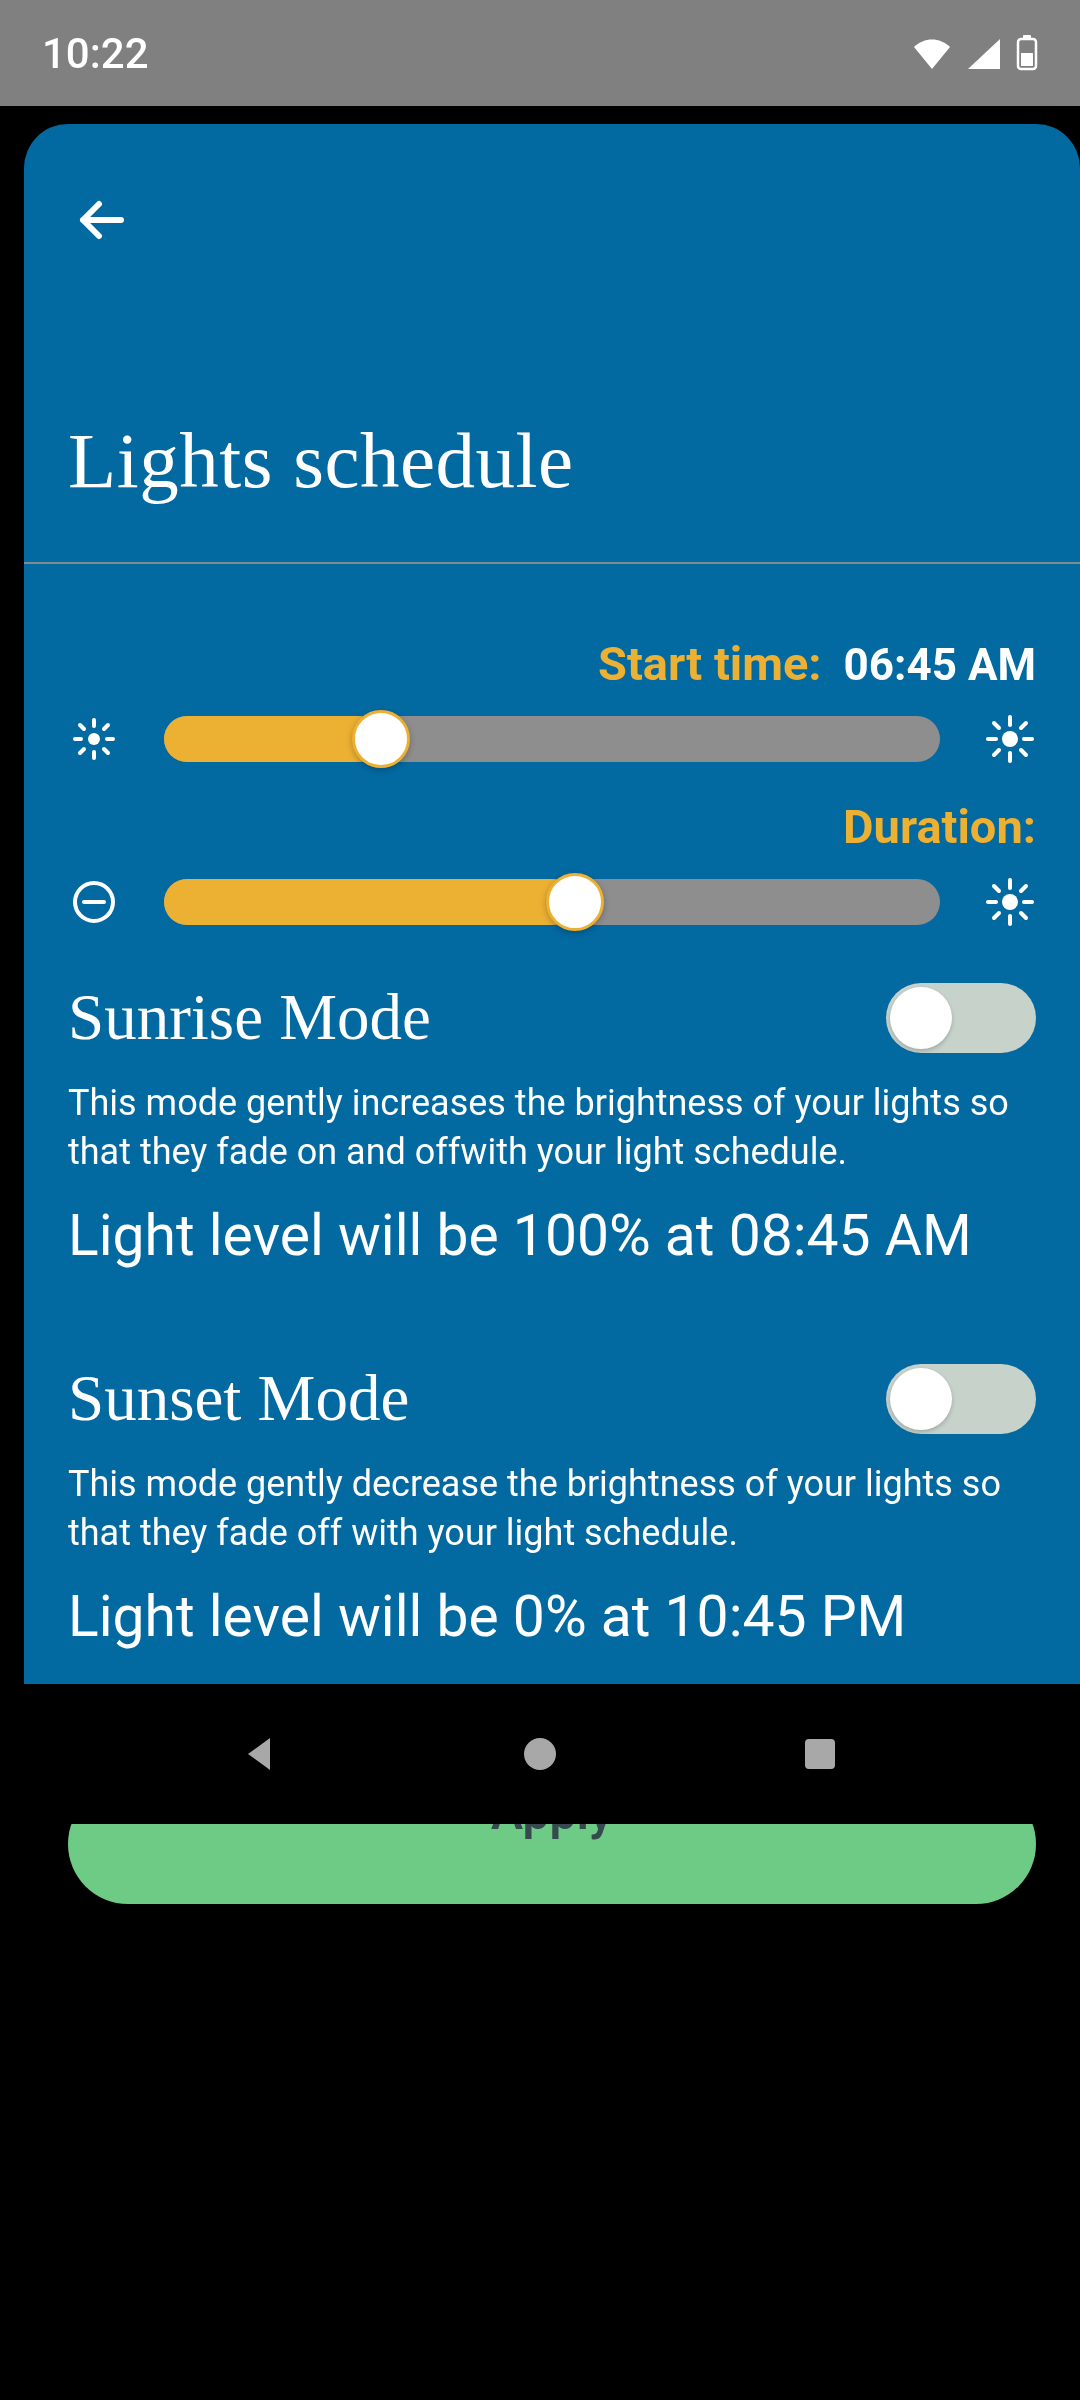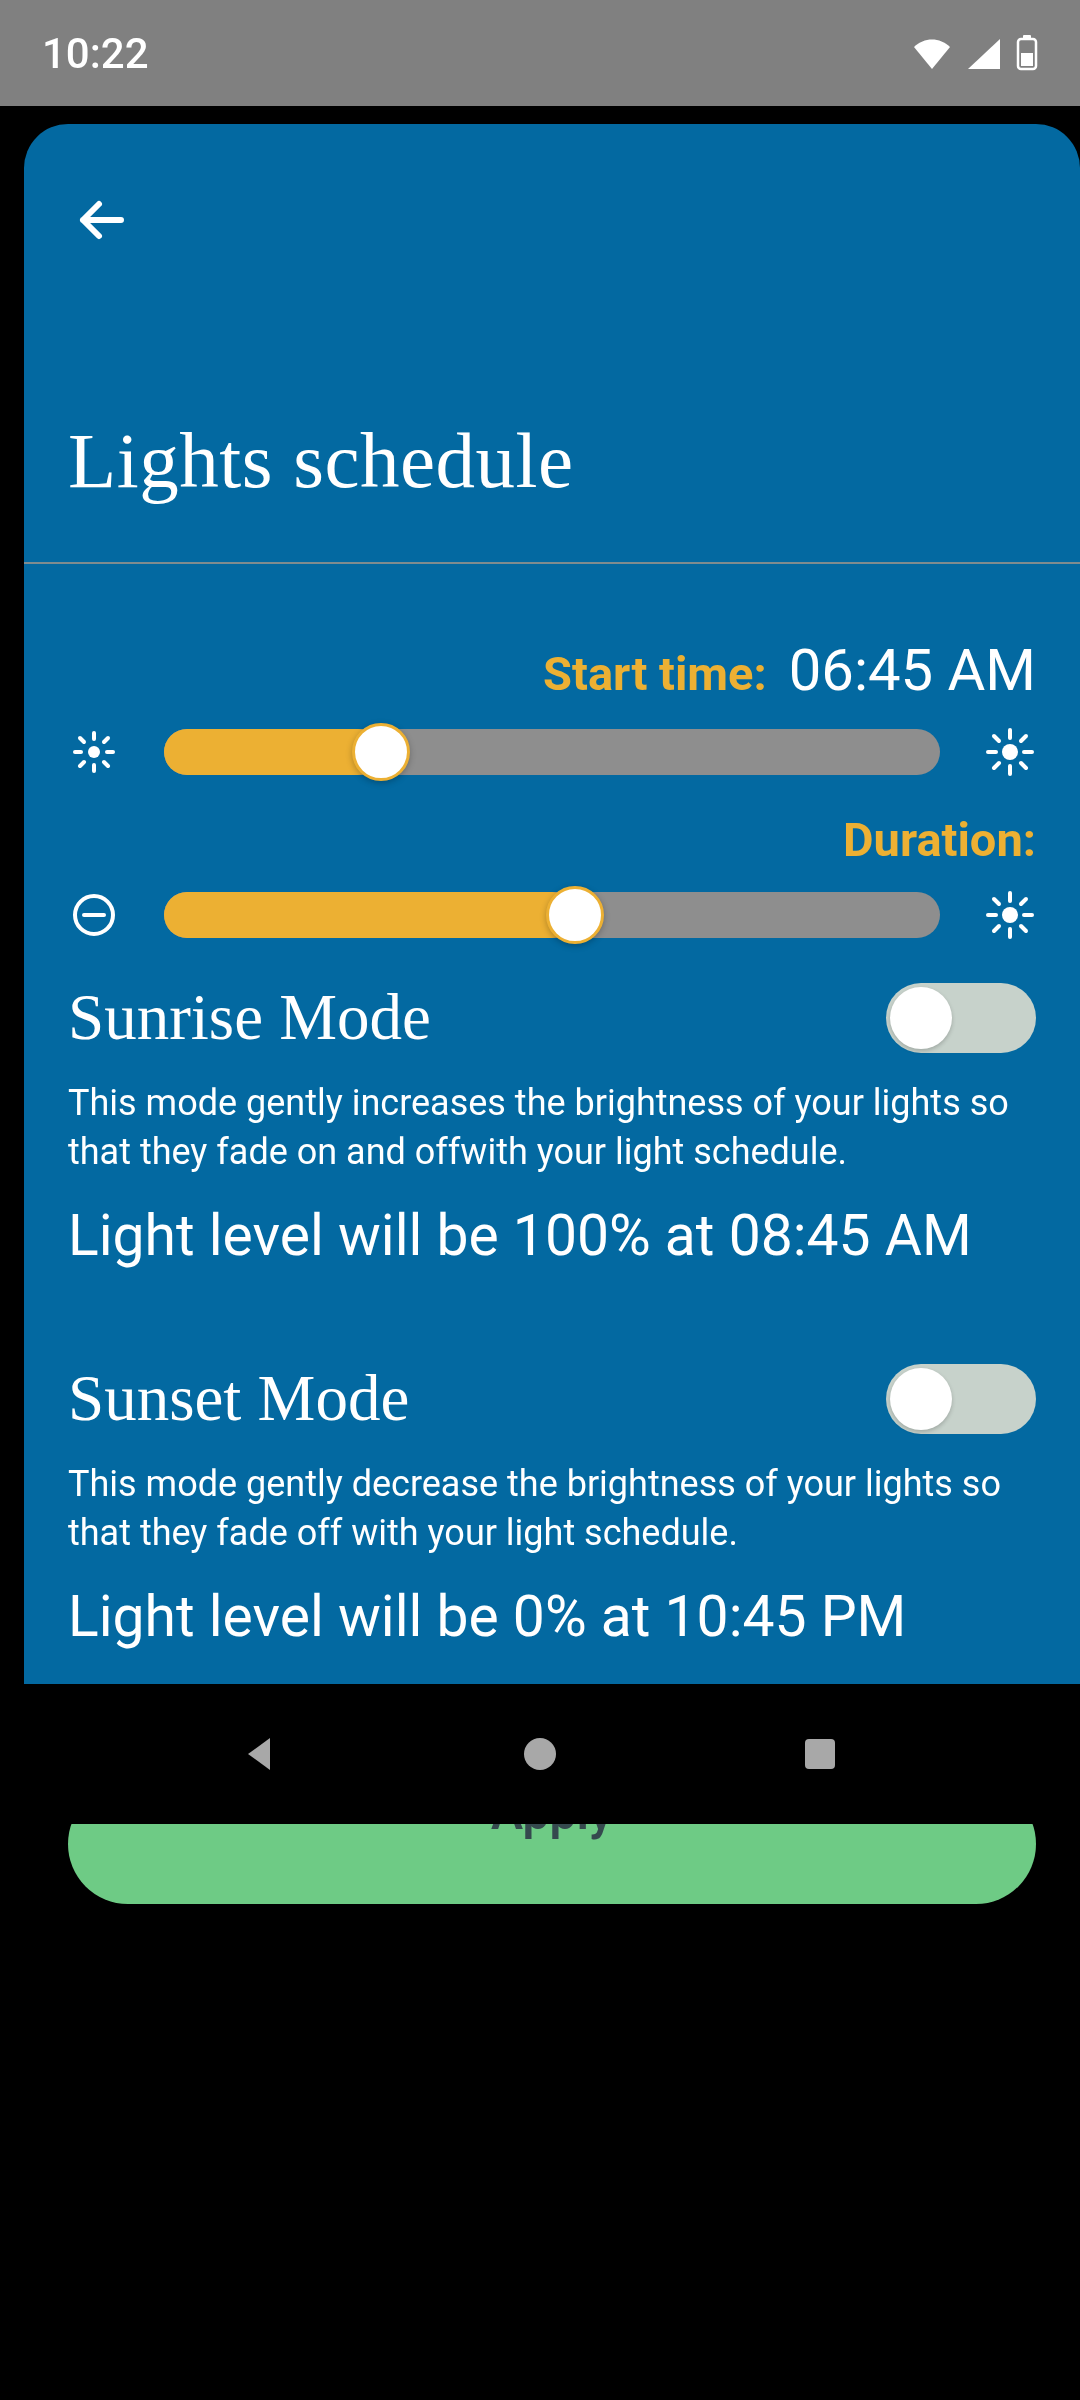--- a/index.html
+++ b/index.html
@@ -87,22 +87,22 @@
     gap: 22px;
     margin-top: 30px;
     margin-bottom: 18px;
   }
   .slider-label {
     font-size: 47px;
     font-weight: 700;
     color: #ecb033;
   }
   .slider-value {
-    font-size: 58px;
-    font-weight: 400;
+    font-size: 44px;
+    font-weight: 700;
     color: #fff;
   }
   .slider-row {
     display: flex;
     align-items: center;
     gap: 44px;
     margin-bottom: 30px;
   }
   .slider-row .side-icon {
     width: 52px;

